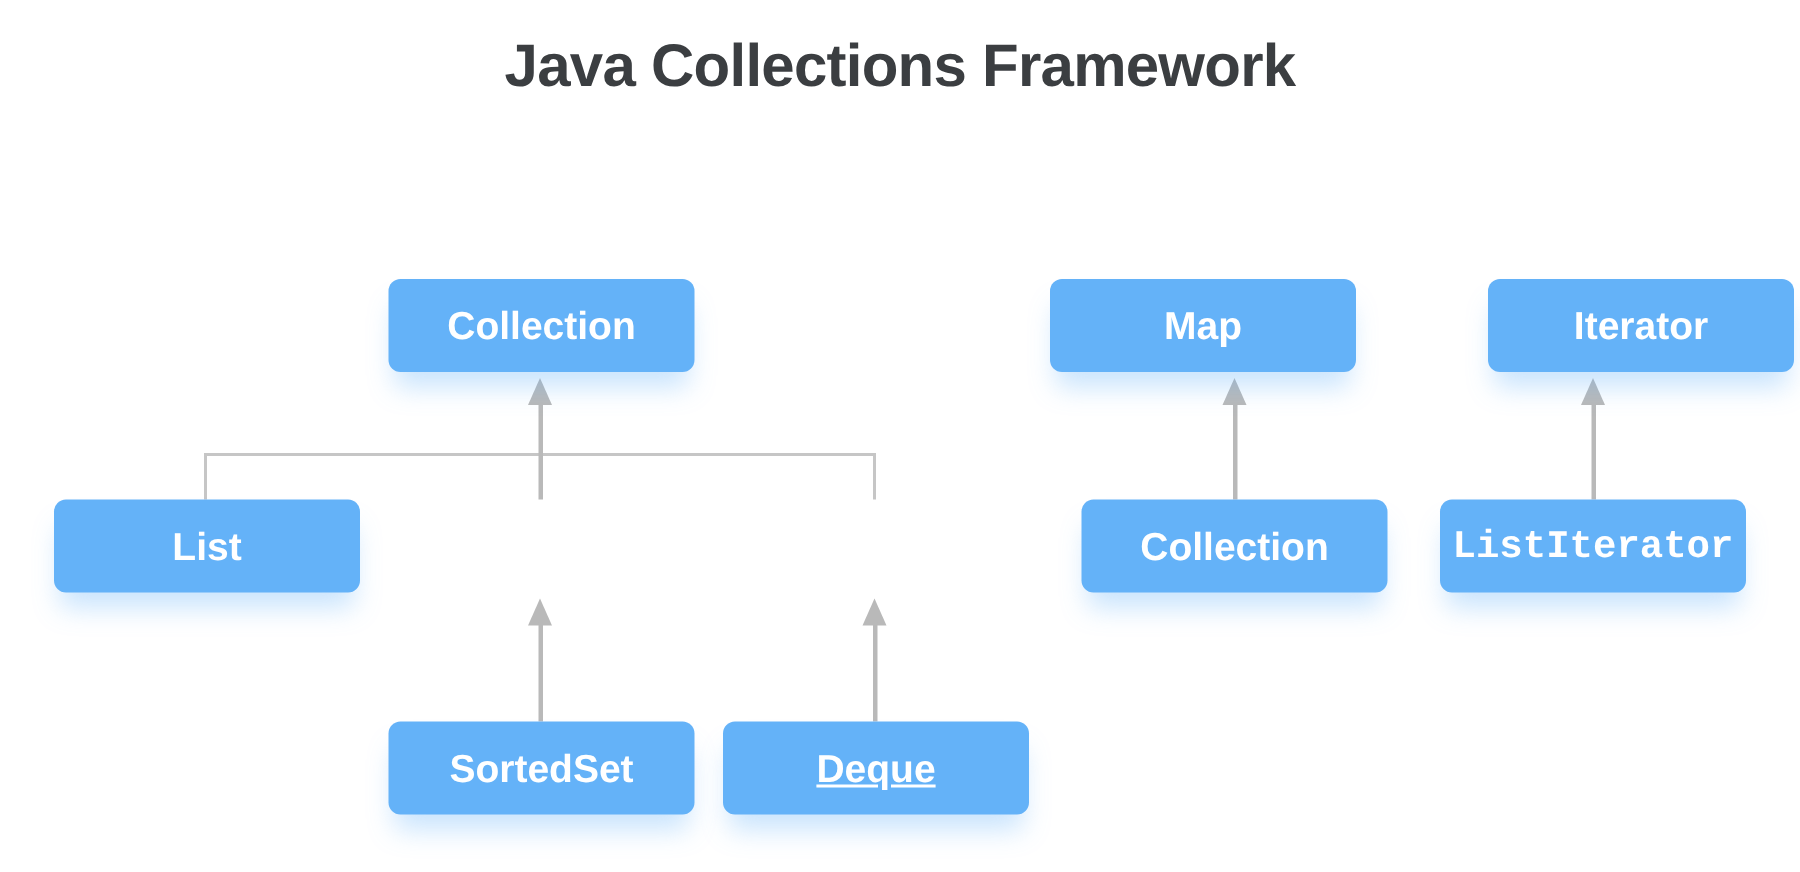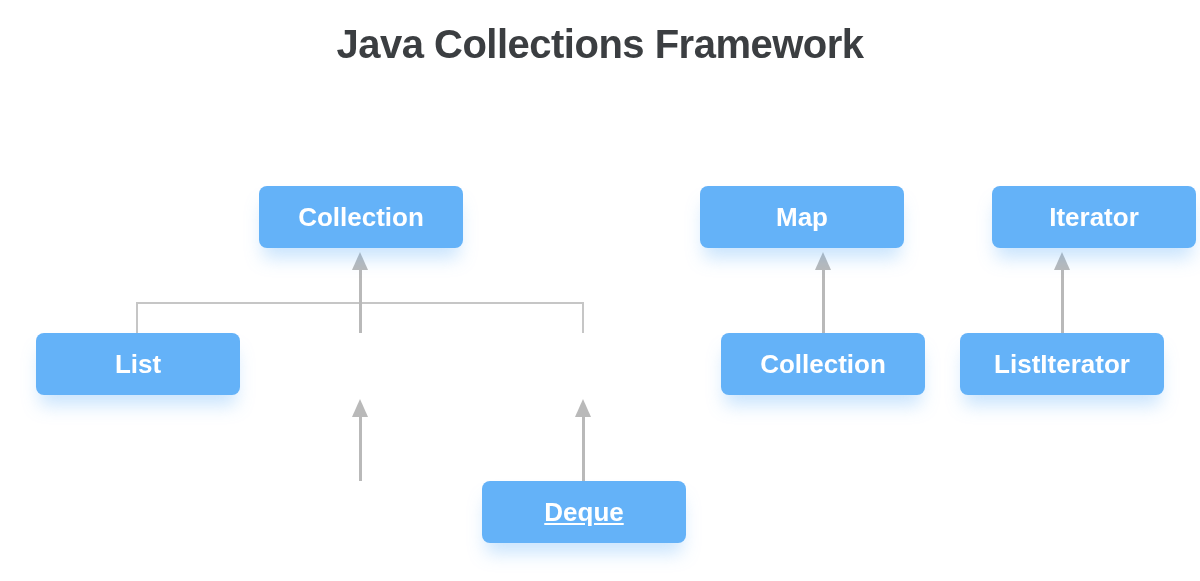--- a/index.html
+++ b/index.html
@@ -44,21 +44,21 @@
     font-weight: bold;
     box-shadow: 0 14px 18px -4px rgba(100, 178, 248, 0.35);
   }
   .n-collection   { left: 259px; top: 186px; }
   .n-map          { left: 700px; top: 186px; }
   .n-iterator     { left: 960px; top: 186px; margin-left: 32px; }
   .n-list         { left: 36px;  top: 333px; }
   .n-set          { left: 259px; top: 333px; }
   .n-queue        { left: 482px; top: 333px; }
   .n-sortedmap    { left: 721px; top: 333px; }
-  .n-listiterator { left: 960px; top: 333px; }
+  .n-listiterator { left: 960px; top: 333px; font-family: Liberation Mono, monospace; }
   .n-sortedset    { left: 259px; top: 481px; }
   .n-deque        { left: 482px; top: 481px; text-decoration: underline; }
 
   .h-line {
     position: absolute;
     left: 137px; top: 302px;
     width: 447px; height: 2px;
     background: var(--connector-line);
   }
   .v-line {
@@ -138,17 +138,20 @@
   </div>
   <div class="node n-list">
     <span>List</span>
   </div>
   <div class="node n-sortedmap">
     <span>Collection</span>
   </div>
   <div class="node n-listiterator">
     <span>ListIterator</span>
   </div>
+  <div class="node n-sortedset">
+    <span>SortedSet</span>
+  </div>
   <div class="node n-deque">
     <span>Deque</span>
   </div>
 
 </div>
 
 </body></html>

